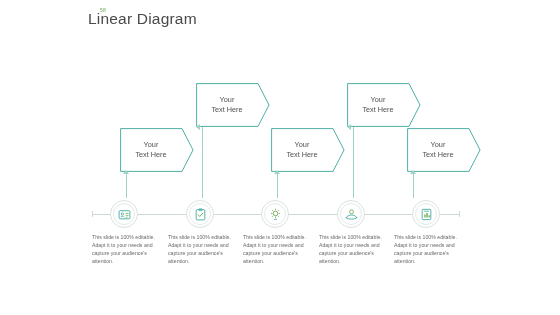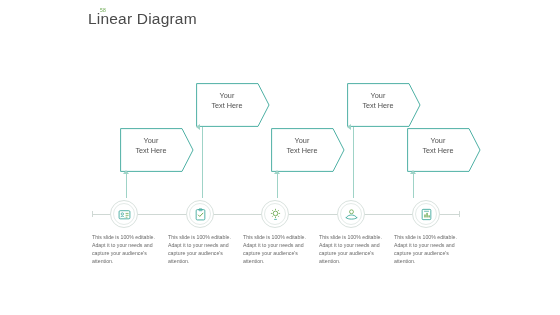--- a/index.html
+++ b/index.html
@@ -85,21 +85,21 @@
     width: 100%;
     height: 100%;
   }
   .callout .ctext {
     position: absolute;
     left: 0;
     top: 0;
     width: 62px;
     height: 44px;
     display: flex;
-    align-items: flex-start;
+    align-items: center;
     justify-content: center;
     text-align: center;
     font-size: 7.3px;
     color: #4f4f4f;
     line-height: 1.35;
     padding: 8px 4px;
     box-sizing: border-box;
   }
   
   .conn {

